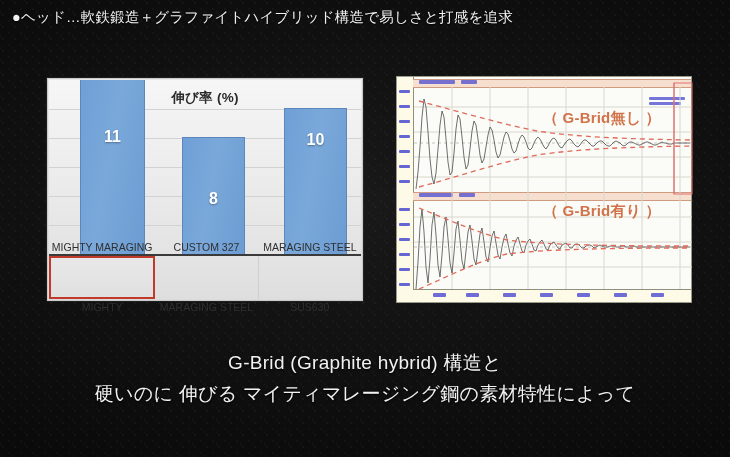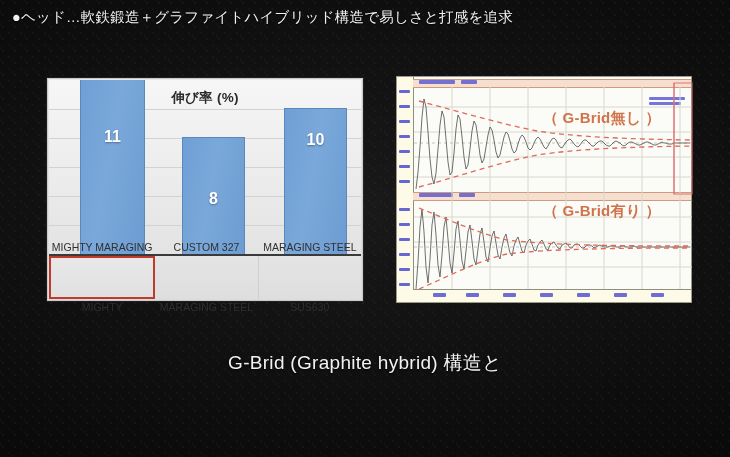--- a/index.html
+++ b/index.html
@@ -364,15 +364,16 @@
         <div class="wv-xtick" style="left:127px;"></div>
         <div class="wv-xtick" style="left:164px;"></div>
         <div class="wv-xtick" style="left:201px;"></div>
         <div class="wv-xtick" style="left:238px;"></div>
       </div>
     </div>
   </div>
 
   <div class="caption line1">G-Brid (Graphite hybrid) 構造と</div>
 
+  <div class="caption line2">硬いのに 伸びる マイティマレージング鋼の素材特性によって</div>
 
 
 </div>
 
 </body></html>

